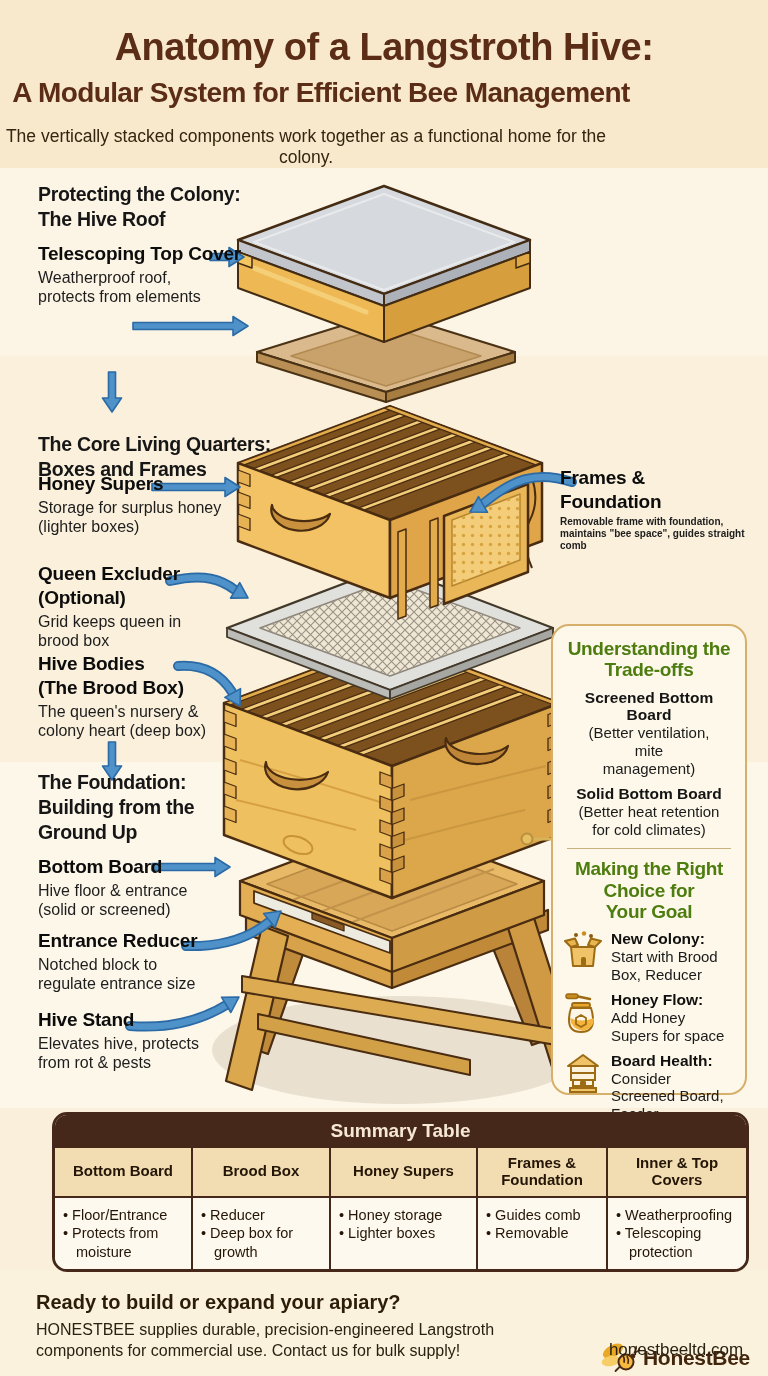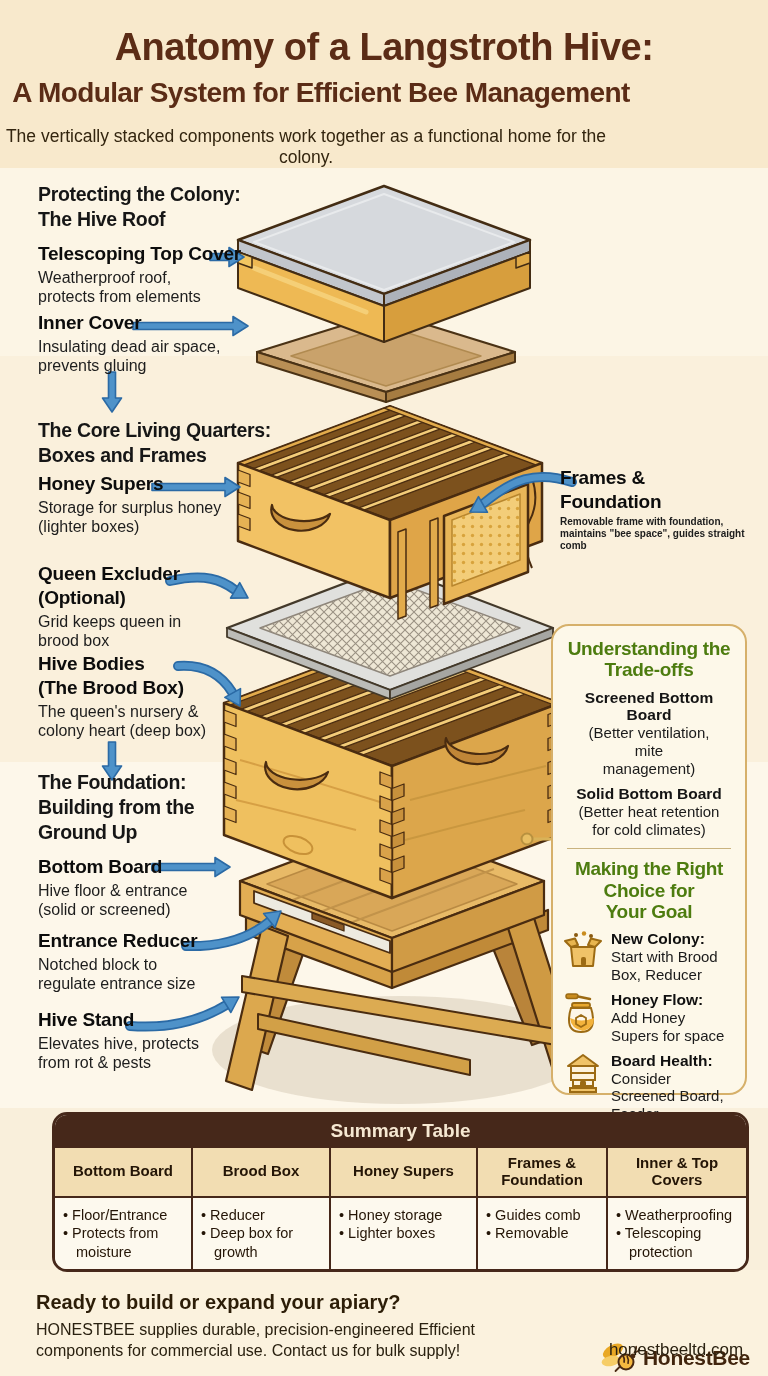--- a/index.html
+++ b/index.html
@@ -246,27 +246,22 @@
 
   <div class="sec pre" style="top:182px">Protecting the Colony:
 The Hive Roof</div>
 
   <div class="lbl" style="top:242px">
     <div class="lbl-title pre">Telescoping Top Cover</div>
     <div class="lbl-desc pre">Weatherproof roof,
 protects from elements</div>
   </div>
 
-  <div class="lbl" style="top:311px">
-    <div class="lbl-title pre">Inner Cover</div>
-    <div class="lbl-desc pre">Insulating dead air space,
-prevents gluing</div>
-  </div>
-
-  <div class="sec pre" style="top:418px">The Core Living Quarters:
+
+  <div class="sec pre" style="top:432px">The Core Living Quarters:
 Boxes and Frames</div>
 
   <div class="lbl" style="top:472px">
     <div class="lbl-title pre">Honey Supers</div>
     <div class="lbl-desc pre">Storage for surplus honey
 (lighter boxes)</div>
   </div>
 
   <div class="lbl" style="top:562px">
     <div class="lbl-title pre">Queen Excluder
@@ -398,21 +393,21 @@
         <div class="st-item pre">• Removable</div>
       </div>
       <div class="st-cell">
         <div class="st-item pre">• Weatherproofing</div>
         <div class="st-item pre">• Telescoping protection</div>
       </div>
     </div>
   </div>
 
   <div class="ft-h pre">Ready to build or expand your apiary?</div>
-  <div class="ft-b pre">HONESTBEE supplies durable, precision-engineered Efficient
+  <div class="ft-b pre">HONESTBEE supplies durable, precision-engineered Langstroth
 components for commercial use. Contact us for bulk supply!</div>
   <div class="brand">
     <svg width="40" height="36" viewBox="0 0 40 36">
       <ellipse cx="13" cy="11" rx="11" ry="6" transform="rotate(-28 13 11)" fill="#e9a825"></ellipse>
       <ellipse cx="11" cy="21" rx="9.5" ry="5" transform="rotate(-10 11 21)" fill="#f6cd67"></ellipse>
       <circle cx="26" cy="22" r="7.5" fill="#f5b940" stroke="#4a2a12" stroke-width="2"></circle>
       <path d="M23,15.8 q2,3 1,7 M27,15.8 q2,3.5 1,8" stroke="#4a2a12" stroke-width="1.6" fill="none"></path>
       <circle cx="33" cy="16" r="2.4" fill="#4a2a12"></circle>
       <path d="M34,13 q3,-3 2,-7 m-2,7 q4,-1 6,-4" stroke="#4a2a12" stroke-width="1.5" fill="none"></path>
       <path d="M19.5,27 l-4,4" stroke="#4a2a12" stroke-width="1.8" stroke-linecap="round"></path>

